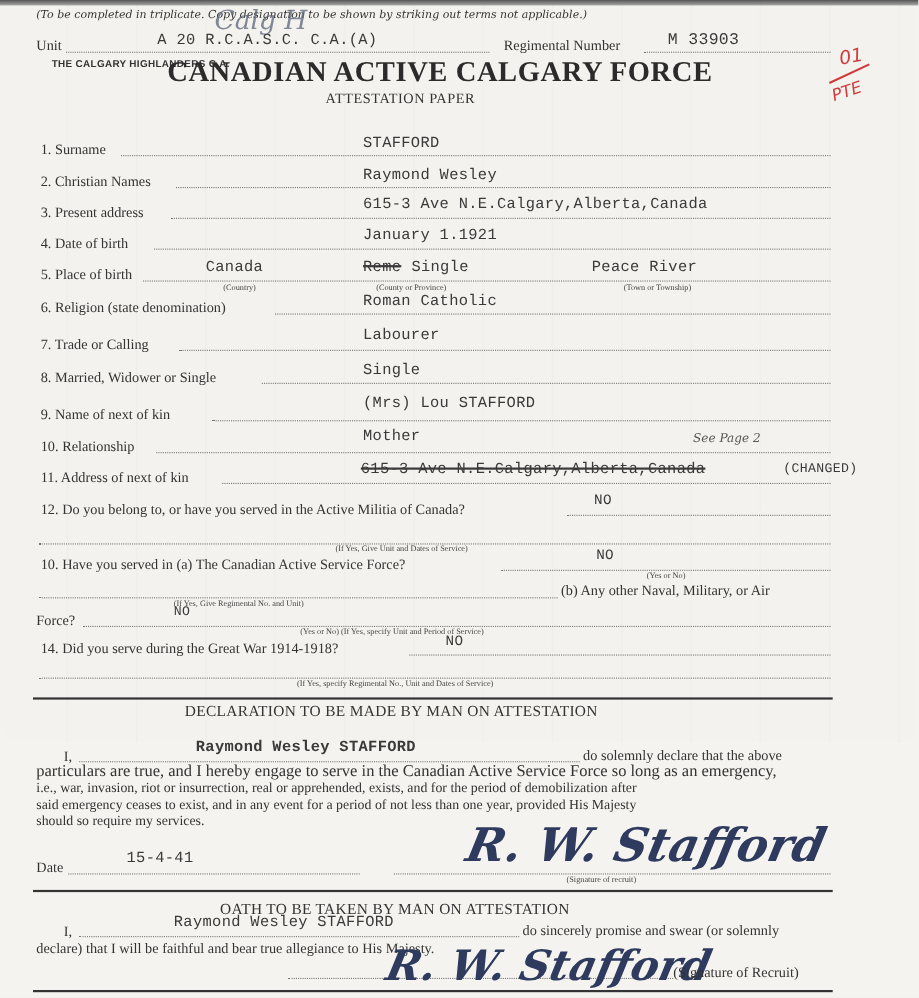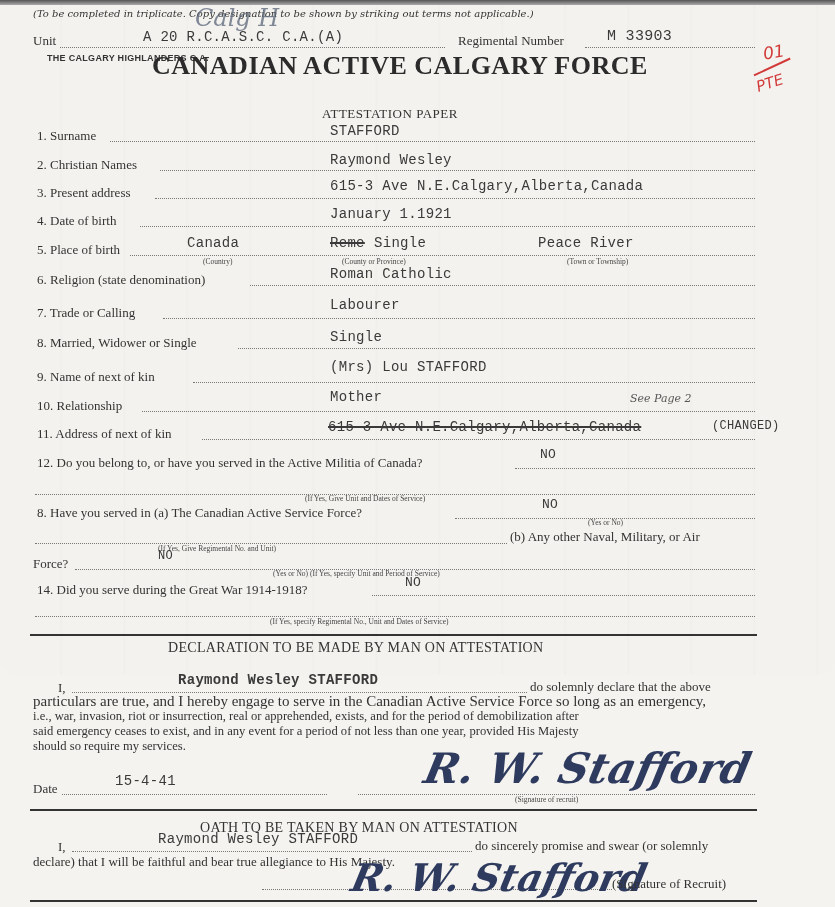--- a/index.html
+++ b/index.html
@@ -66,21 +66,21 @@
   <div class="abs label" style="left:33px; top:33px;">Unit</div>
   <div class="dots" style="left:60px; top:47px; width:385px;"></div>
   <div class="abs type" style="left:143px; top:29px;">A 20 R.C.A.S.C. C.A.(A)</div>
 
   <div class="abs label" style="left:458px; top:33px;">Regimental Number</div>
   <div class="dots" style="left:585px; top:47px; width:170px;"></div>
   <div class="abs type" style="left:607px; top:28px; font-size:15px;">M 33903</div>
 
   <div class="abs stamp" style="left:47px; top:53px;">THE CALGARY HIGHLANDERS C.A.</div>
   <div class="abs title" style="left:152px; top:51px;">CANADIAN ACTIVE CALGARY FORCE</div>
-  <div class="abs subtitle" style="left:322px; top:82px;margin-top:24px;">ATTESTATION PAPER</div>
+  <div class="abs subtitle" style="left:296px; top:82px;">ATTESTATION PAPER</div>
 
   <div class="abs red" style="left:763px; top:42px; font-size:17px; transform:rotate(-10deg);">01</div>
   <div class="abs" style="left:752px; top:66px; width:40px; height:1.5px; background:#d23a3a; transform:rotate(-25deg);"></div>
   <div class="abs red" style="left:756px; top:74px; font-size:15px; transform:rotate(-18deg);">PTE</div>
 
   <div class="abs label" style="left:37px; top:128px;">1. Surname</div>
   <div class="dots" style="left:110px; top:141px; width:645px;"></div>
   <div class="abs type" style="left:330px; top:123px;">STAFFORD</div>
 
   <div class="abs label" style="left:37px; top:157px;">2. Christian Names</div>
@@ -130,21 +130,21 @@
   <div class="dots" style="left:202px; top:439px; width:553px;"></div>
   <div class="abs type strike" style="left:328px; top:419px;">615-3 Ave N.E.Calgary,Alberta,Canada</div>
   <div class="abs type" style="left:712px; top:419px; font-size:12px;">(CHANGED)</div>
 
   <div class="abs label" style="left:37px; top:455px;">12. Do you belong to, or have you served in the Active Militia of Canada?</div>
   <div class="dots" style="left:515px; top:468px; width:240px;"></div>
   <div class="abs type" style="left:540px; top:447px; font-size:13px;">NO</div>
   <div class="dots" style="left:35px; top:494px; width:720px;"></div>
   <div class="abs caption" style="left:305px; top:494px;">(If Yes, Give Unit and Dates of Service)</div>
 
-  <div class="abs label" style="left:37px; top:505px;">8. Have you served in (a) The Canadian Active Service Force?</div>
+  <div class="abs label" style="left:37px; top:505px;">10. Have you served in (a) The Canadian Active Service Force?</div>
   <div class="dots" style="left:455px; top:518px; width:300px;"></div>
   <div class="abs type" style="left:542px; top:497px; font-size:13px;">NO</div>
   <div class="abs caption" style="left:572px; top:518px;padding-left:16px;">(Yes or No)</div>
   <div class="dots" style="left:35px; top:543px; width:472px;"></div>
   <div class="abs label" style="left:510px; top:529px;">(b) Any other Naval, Military, or Air</div>
   <div class="abs caption" style="left:158px; top:544px;">(If Yes, Give Regimental No. and Unit)</div>
   <div class="abs label" style="left:33px; top:556px;">Force?</div>
   <div class="dots" style="left:75px; top:569px; width:680px;"></div>
   <div class="abs type" style="left:158px; top:549px; font-size:12px;">NO</div>
   <div class="abs caption" style="left:262px; top:569px;margin-left:11px;">(Yes or No) (If Yes, specify Unit and Period of Service)</div>

